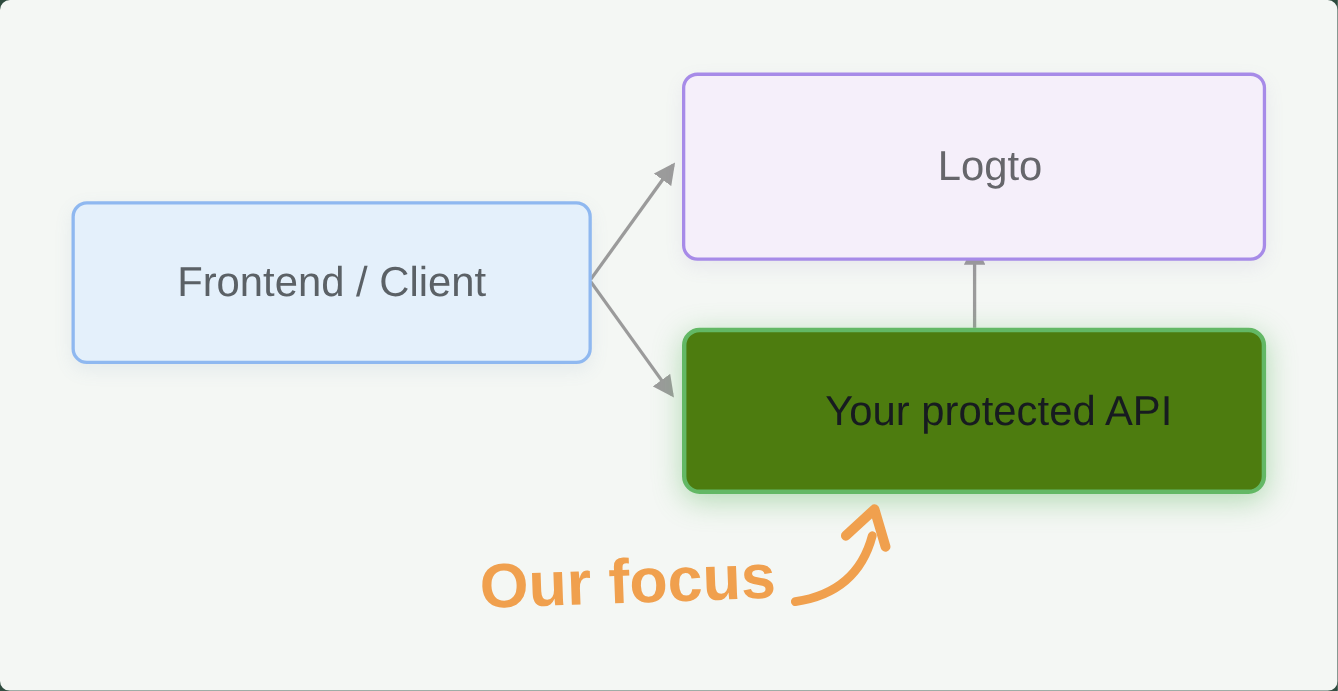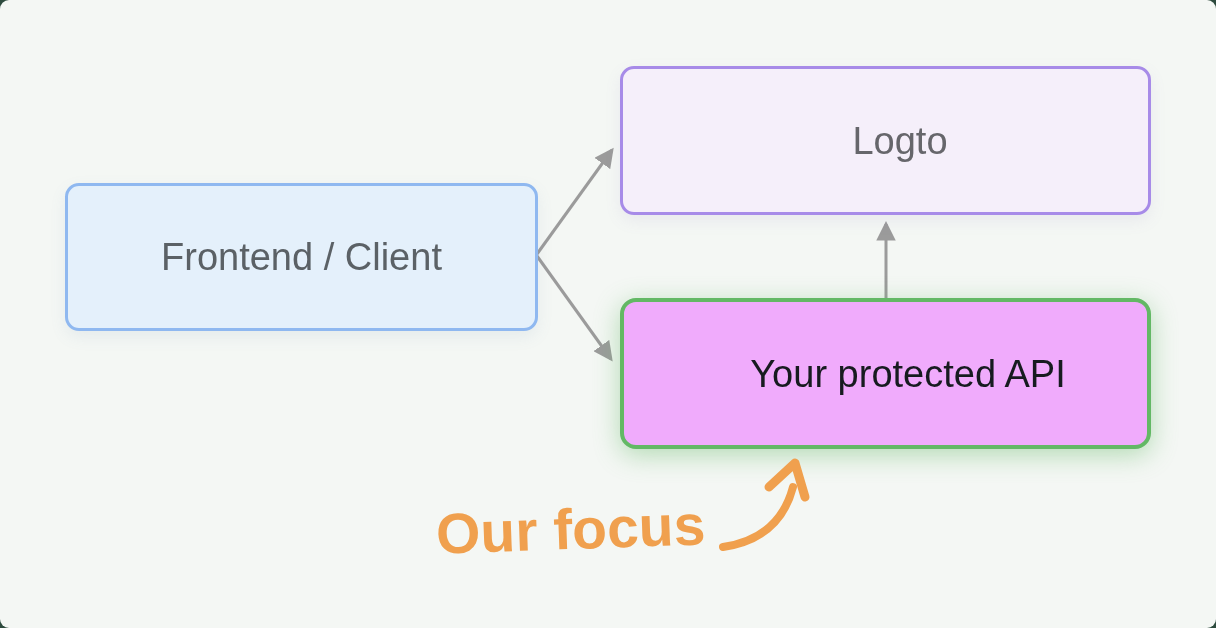--- a/index.html
+++ b/index.html
@@ -37,31 +37,31 @@
     left: 65px;  top: 183px;
     width: 473px; height: 148px;
     background: #e4f0fb;
     border: 3px solid #8fb8f0;
     color: #5b6166;
     box-shadow: 0 6px 16px rgba(110, 140, 175, 0.10);
     text-align: center;
   }
   .node-logto {
     left: 620px; top: 66px;
-    width: 531px; height: 149px;
+    width: 531px; height: 171px;
     background: #f5effa;
     border: 3px solid #a78be8;
     color: #66666b;
     box-shadow: 0 6px 16px rgba(140, 120, 185, 0.10);
     padding-left: 29px;
   }
   .node-api {
     left: 620px; top: 298px;
     width: 531px; height: 151px;
-    background: #f0abfc;
+    background: #4d7c0f;
     border: 4px solid #63b865;
     border-radius: 16px;
     color: #171b20;
     font-weight: 500;
     box-shadow: 0 6px 26px rgba(99, 184, 101, 0.45);
     padding-left: 45px;
   }
   .annotation-text {
     position: absolute;
     left: 436px;

